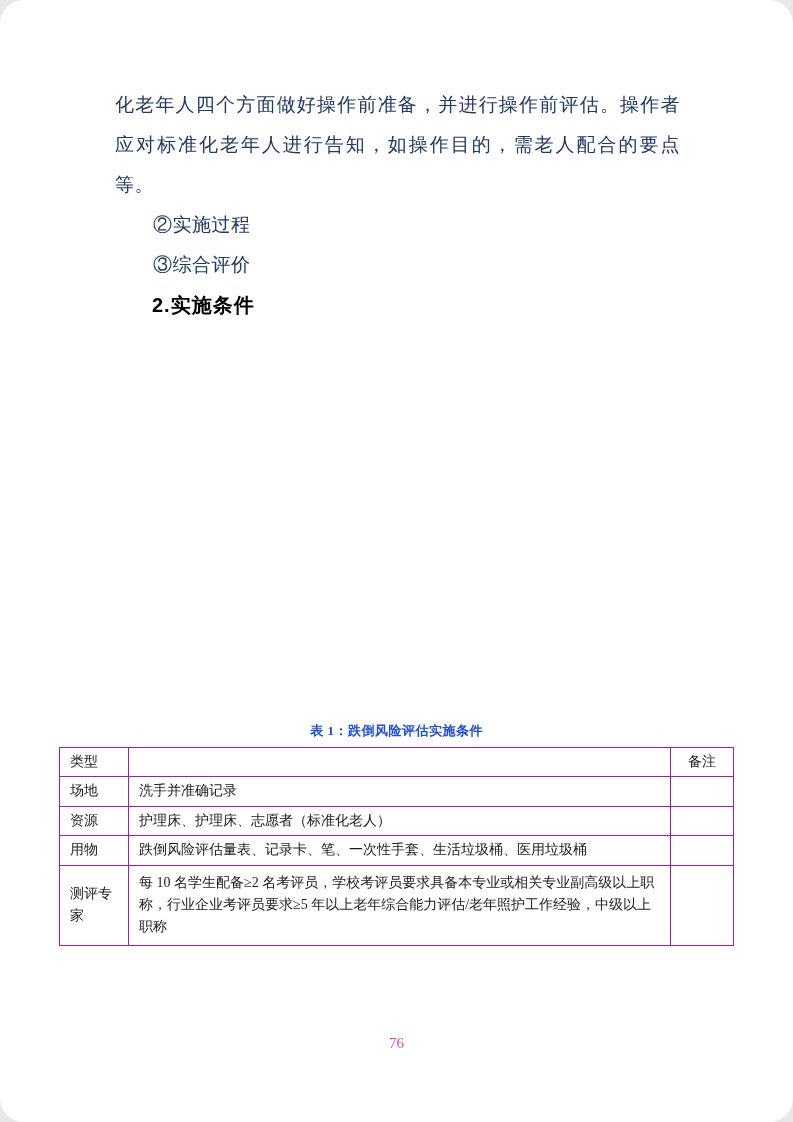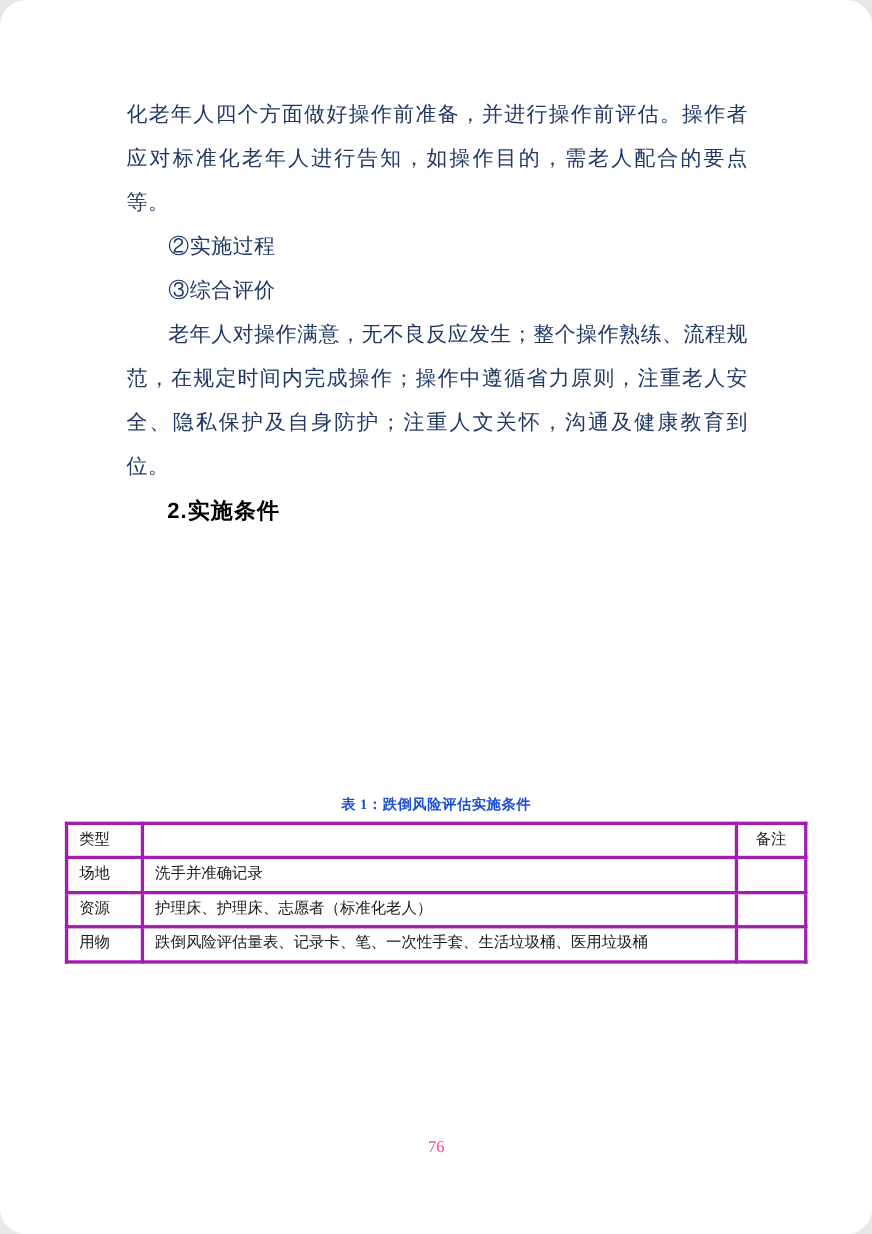--- a/index.html
+++ b/index.html
@@ -54,21 +54,21 @@
     top: 747px;
     left: 59px;
     width: 675px;
     border-collapse: collapse;
     table-layout: fixed;
     font-size: 14px;
     color: #1a1a1a;
     line-height: 1.6;
   }
   table.cond-table td {
-    border: 3px solid #a21caf;
+    border: 1px solid #a21caf;
     padding: 3px 10px;
     vertical-align: middle;
     text-align: left;
   }
   table.cond-table td.col-type { width: 69px; }
   table.cond-table td.col-note { width: 63px; text-align: center; }
   table.cond-table tr.row-normal td { height: 27px; }
   table.cond-table tr.row-tall td { padding-top: 6px; padding-bottom: 6px; }
   .page-number {
     position: absolute;
@@ -82,21 +82,20 @@
 </style>
 </head>
 <body>
 
 <div class="page">
 
   <div class="text-block">
     <p class="para-continuation">化老年人四个方面做好操作前准备，并进行操作前评估。操作者应对标准化老年人进行告知，如操作目的，需老人配合的要点等。</p>
     <p class="subheading">②实施过程</p>
     <p class="subheading">③综合评价</p>
-    <p class="para-indent">老年人对操作满意，无不良反应发生；整个操作熟练、流程规范，在规定时间内完成操作；操作中遵循省力原则，注重老人安全、隐私保护及自身防护；注重人文关怀，沟通及健康教育到位。</p>
     <p class="section-heading">2.实施条件</p>
   </div>
 
   <div class="table-caption">表 1：跌倒风险评估实施条件</div>
 
   <table class="cond-table">
     <tbody>
       <tr class="row-normal">
         <td class="col-type">类型</td>
         <td class="col-content"></td>
@@ -110,18 +109,23 @@
       <tr class="row-normal">
         <td class="col-type">资源</td>
         <td class="col-content">护理床、护理床、志愿者（标准化老人）</td>
         <td class="col-note"></td>
       </tr>
       <tr class="row-normal">
         <td class="col-type">用物</td>
         <td class="col-content">跌倒风险评估量表、记录卡、笔、一次性手套、生活垃圾桶、医用垃圾桶</td>
         <td class="col-note"></td>
       </tr>
+      <tr class="row-tall">
+        <td class="col-type">测评专家</td>
+        <td class="col-content">每 10 名学生配备≥2 名考评员，学校考评员要求具备本专业或相关专业副高级以上职称，行业企业考评员要求≥5 年以上老年综合能力评估/老年照护工作经验，中级以上职称</td>
+        <td class="col-note"></td>
+      </tr>
     </tbody>
   </table>
 
   <div class="page-number">76</div>
 
 </div>
 
 </body></html>

